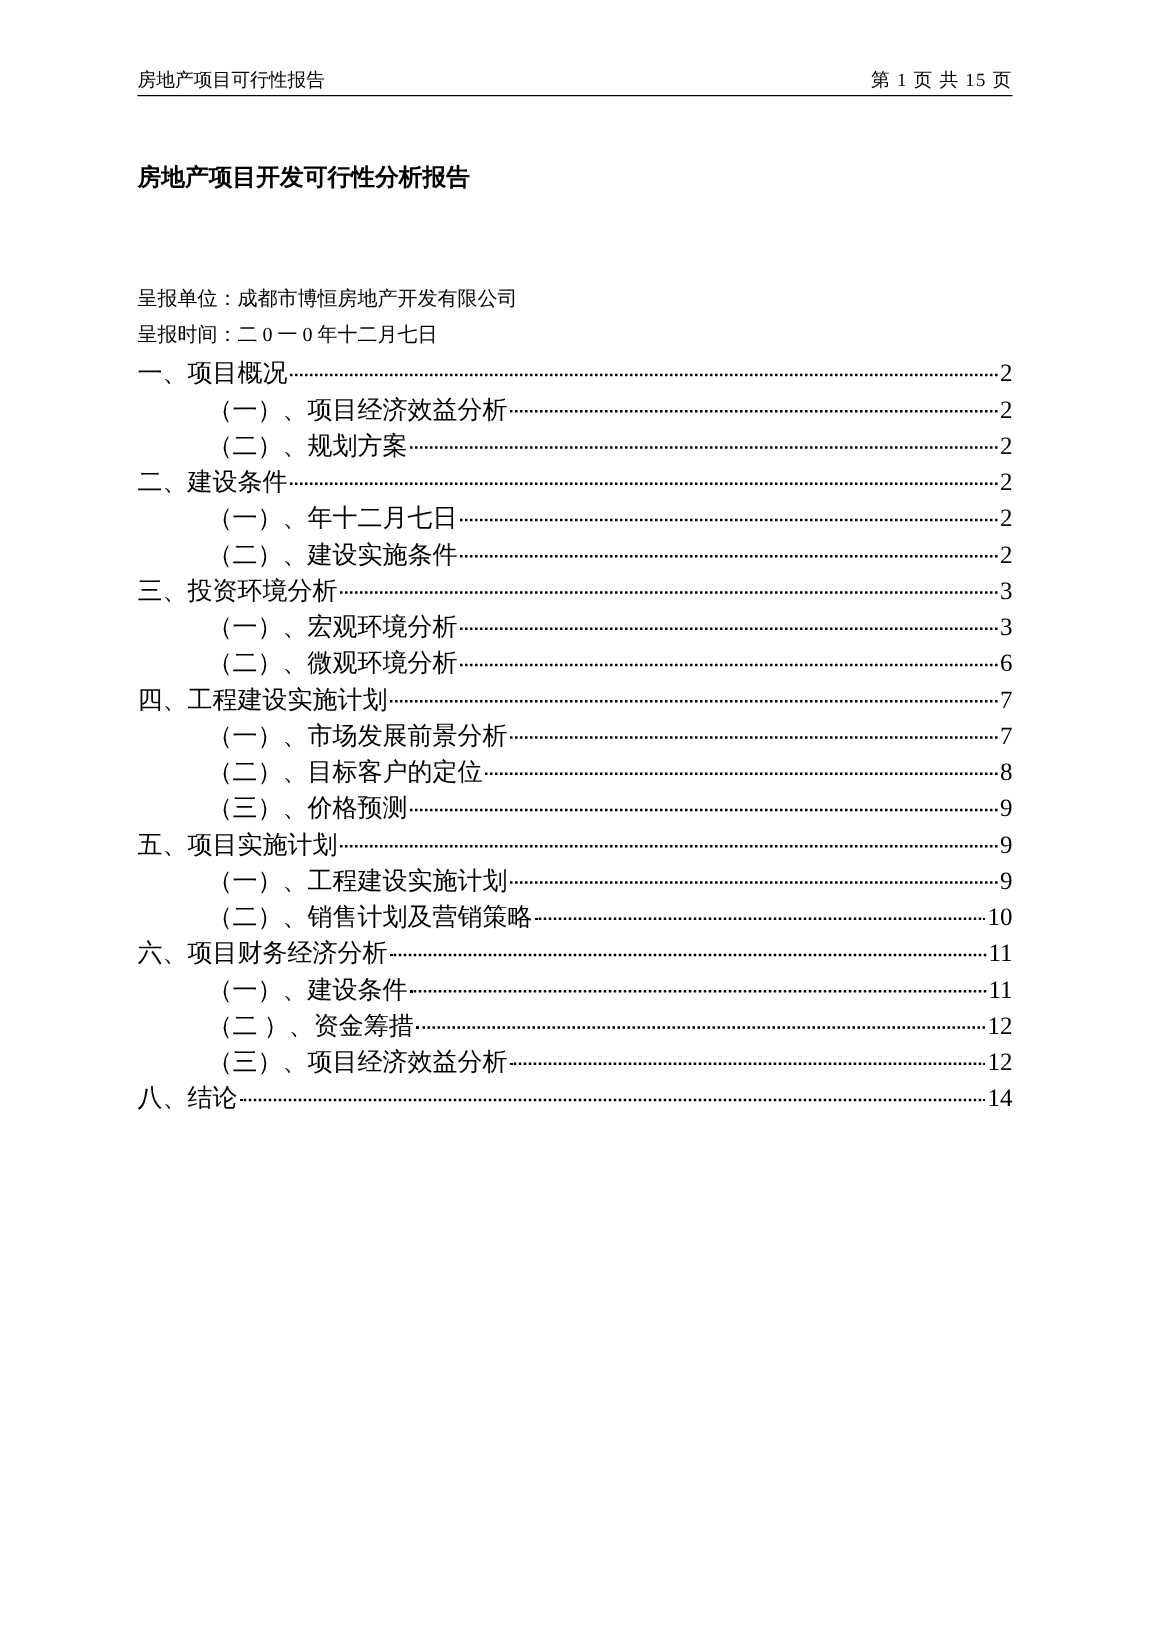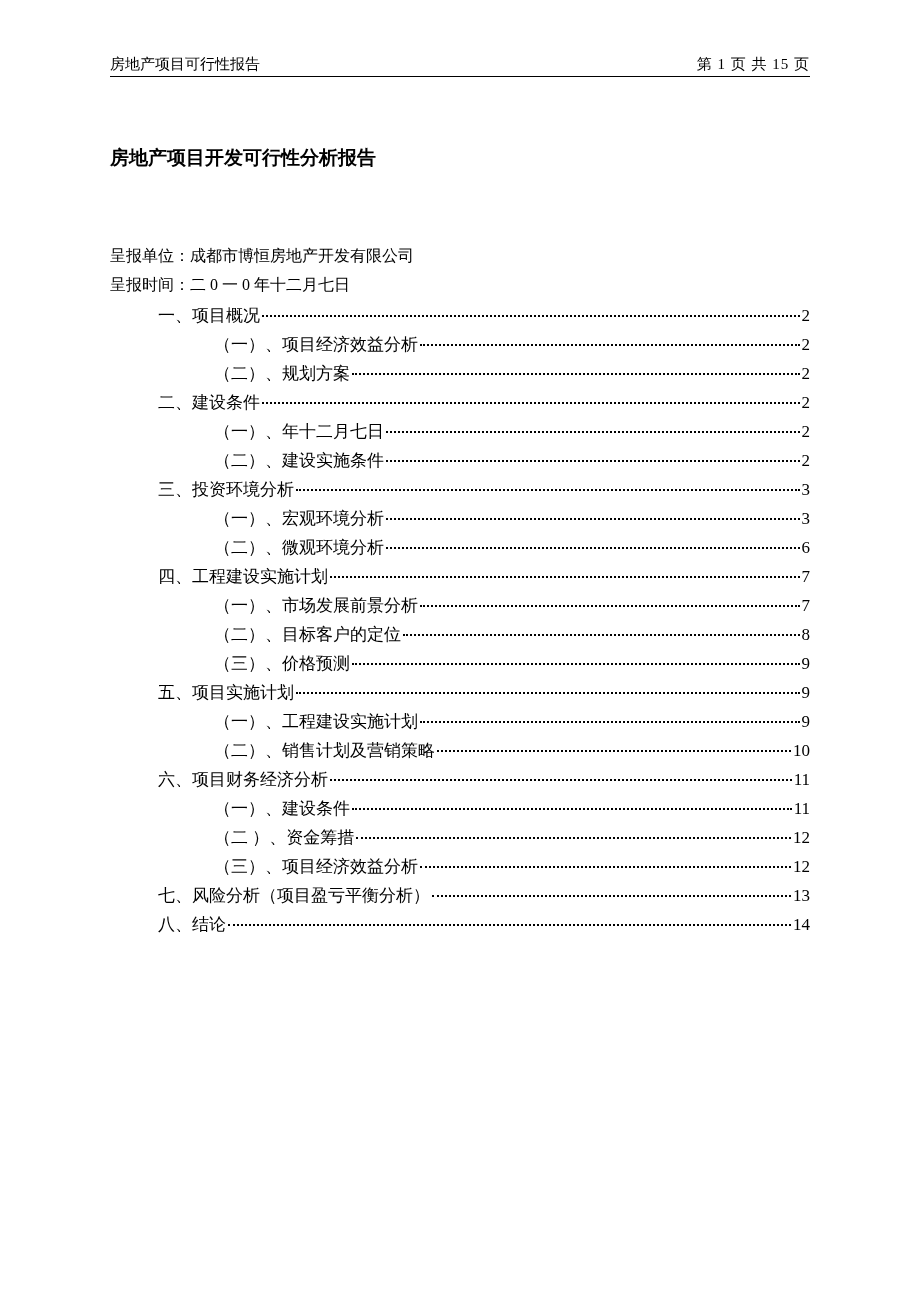--- a/index.html
+++ b/index.html
@@ -10,43 +10,42 @@
       height: 1302px;
       padding: 55px 110px 0 110px;
       font-size: 16px;
       color: #000;
     }
     .header {
       display: flex;
       justify-content: space-between;
       border-bottom: 1px solid #000;
       padding-bottom: 2px;
-      margin-bottom: 68px;
+      margin-bottom: 52px;
     }
     .header-left { font-size: 15px; }
     .header-right { font-size: 15px; letter-spacing: 1px; font-family: Liberation Serif, serif; }
     .title {
       text-align: left;
       font-size: 19px;
       font-weight: bold;
       margin-bottom: 70px;
     }
     .meta-line {
       font-size: 16px;
       line-height: 29px;
     }
     .toc {
       margin-top: 2px;
     }
     .toc-row {
       display: flex;
       align-items: baseline;
       line-height: 29px;
-      font-size: 17px;
-      margin-left: 48px;
+      font-size: 20px;
     }
     .toc-row.sub {
       padding-left: 56px;
     }
     .toc-label { white-space: nowrap; }
     .toc-dots {
       flex: 1;
       border-bottom: 2px dotted #000;
       margin: 0 2px;
       position: relative;
@@ -167,22 +166,17 @@
       <span class="toc-label">（二 ）、资金筹措</span>
       <span class="toc-dots"></span>
       <span class="toc-page">12</span>
     </div>
     <div class="toc-row sub">
       <span class="toc-label">（三）、项目经济效益分析</span>
       <span class="toc-dots"></span>
       <span class="toc-page">12</span>
     </div>
     <div class="toc-row">
-      <span class="toc-label">七、风险分析（项目盈亏平衡分析）</span>
-      <span class="toc-dots"></span>
-      <span class="toc-page">13</span>
-    </div>
-    <div class="toc-row">
       <span class="toc-label">八、结论</span>
       <span class="toc-dots"></span>
       <span class="toc-page">14</span>
     </div>
   </div>
 
 </body></html>

